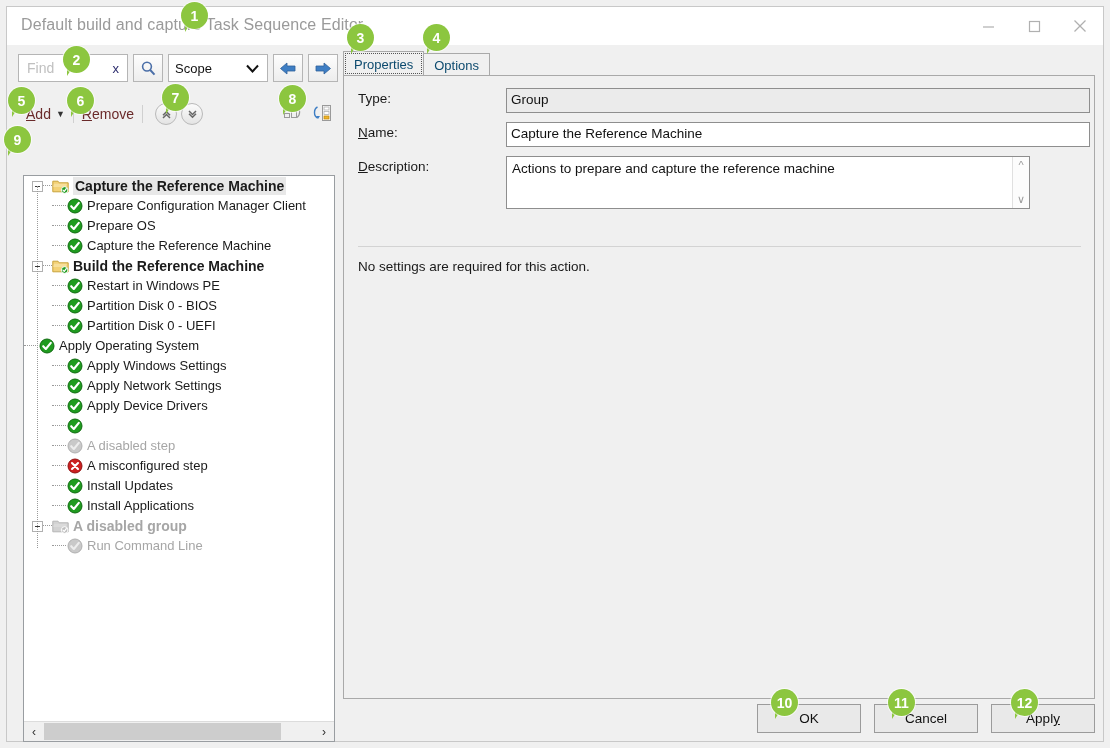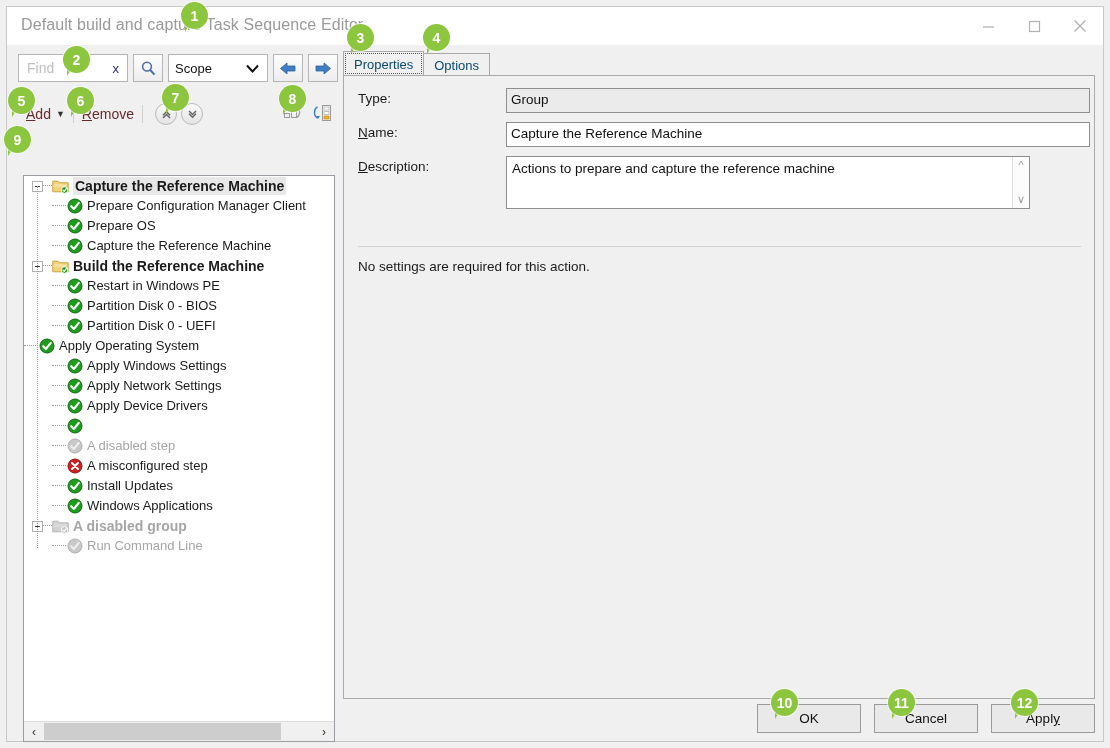--- a/index.html
+++ b/index.html
@@ -746,21 +746,21 @@
               <span class="row-label">Install Updates</span>
             </div>
             <div class="tree-row" style="padding-left: 28px;">
               <span class="dashline" style="width:14px"></span>
               <span class="row-icon">
                 <svg width="16" height="16" viewBox="0 0 16 16">
                   <circle cx="8" cy="8" r="7" fill="#1f9b1f" stroke="#0f6b0f" stroke-width="1"></circle>
                   <path d="M4.2 8.2 L6.8 11 L11.8 4.8" fill="none" stroke="#ffffff" stroke-width="2.1" stroke-linecap="round" stroke-linejoin="round"></path>
                 </svg>
               </span>
-              <span class="row-label">Windows Applications</span>
+              <span class="row-label">Install Applications</span>
             </div>
             <div class="tree-row group disabled" style="padding-left: 8px;">
               <span class="twisty"></span>
               <span class="dashline"></span>
               <span class="row-icon">
                 <svg width="17" height="15" viewBox="0 0 17 15">
                   <path d="M0.8 2.2 L6 2.2 L7.2 3.8 L16.2 3.8 L16.2 12.8 L0.8 12.8 Z" fill="#d2d2d2" stroke="#b6b6b6" stroke-width="1"></path>
                   <path d="M2 4.8 L15 4.8 L14 8 L1.2 8 Z" fill="#dcdcdc" stroke="none" opacity="0.75"></path>
                   <circle cx="12.6" cy="11" r="3.3" fill="#bdbdbd" stroke="#ffffff" stroke-width="0.9"></circle>
                   <path d="M11 11.1 L12.2 12.4 L14.3 9.6" fill="none" stroke="#ffffff" stroke-width="1.3" stroke-linecap="round" stroke-linejoin="round"></path>

